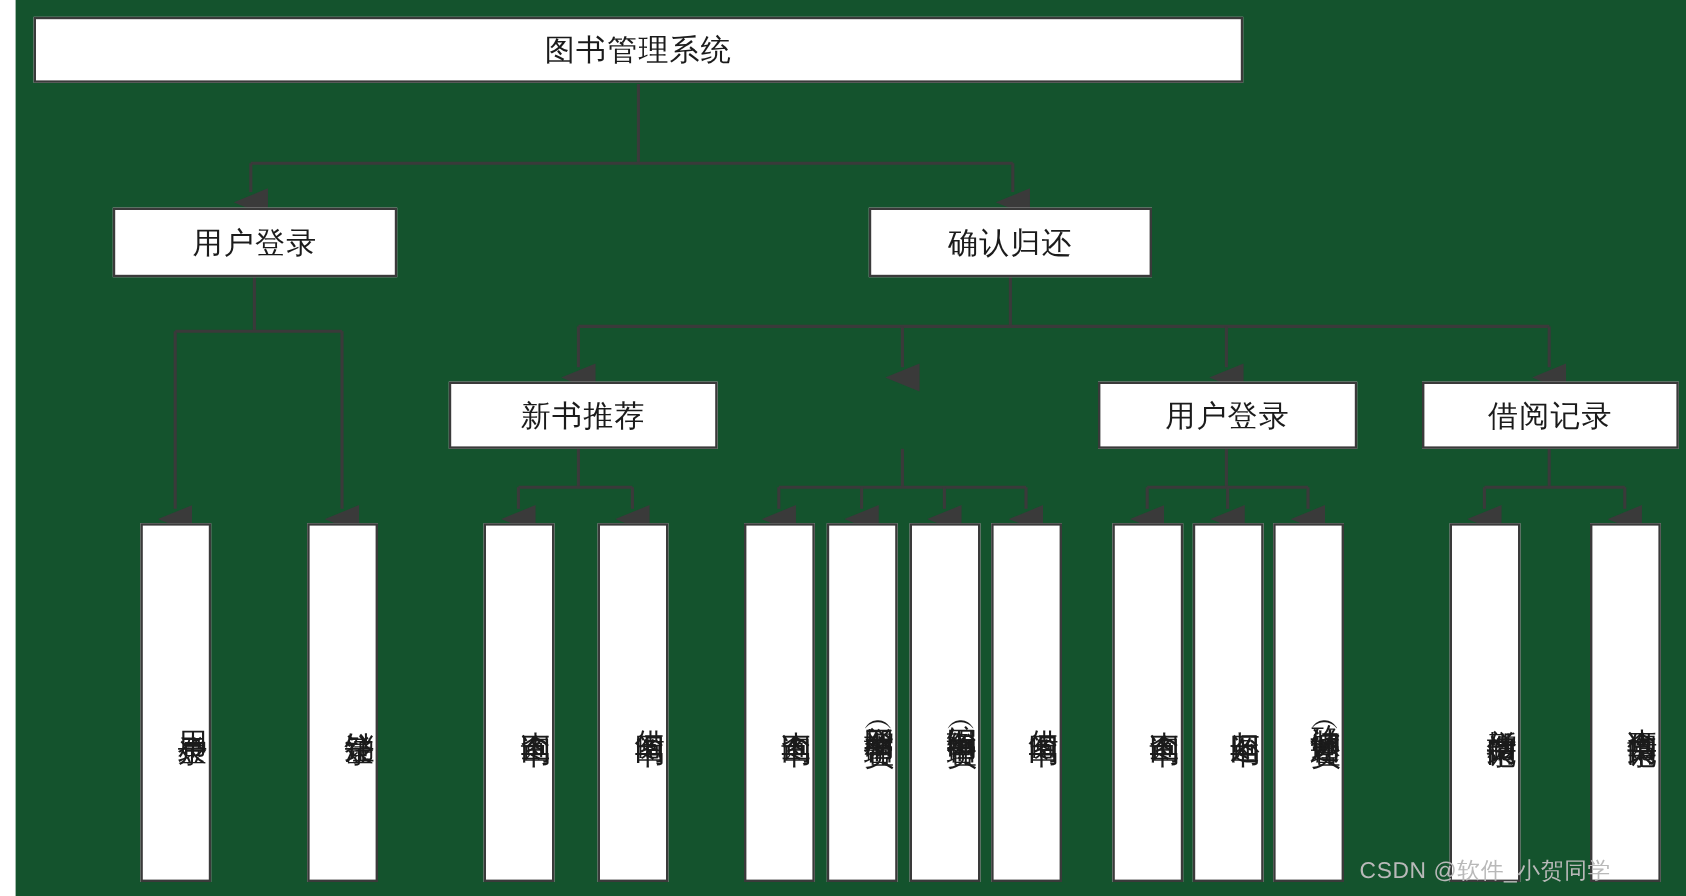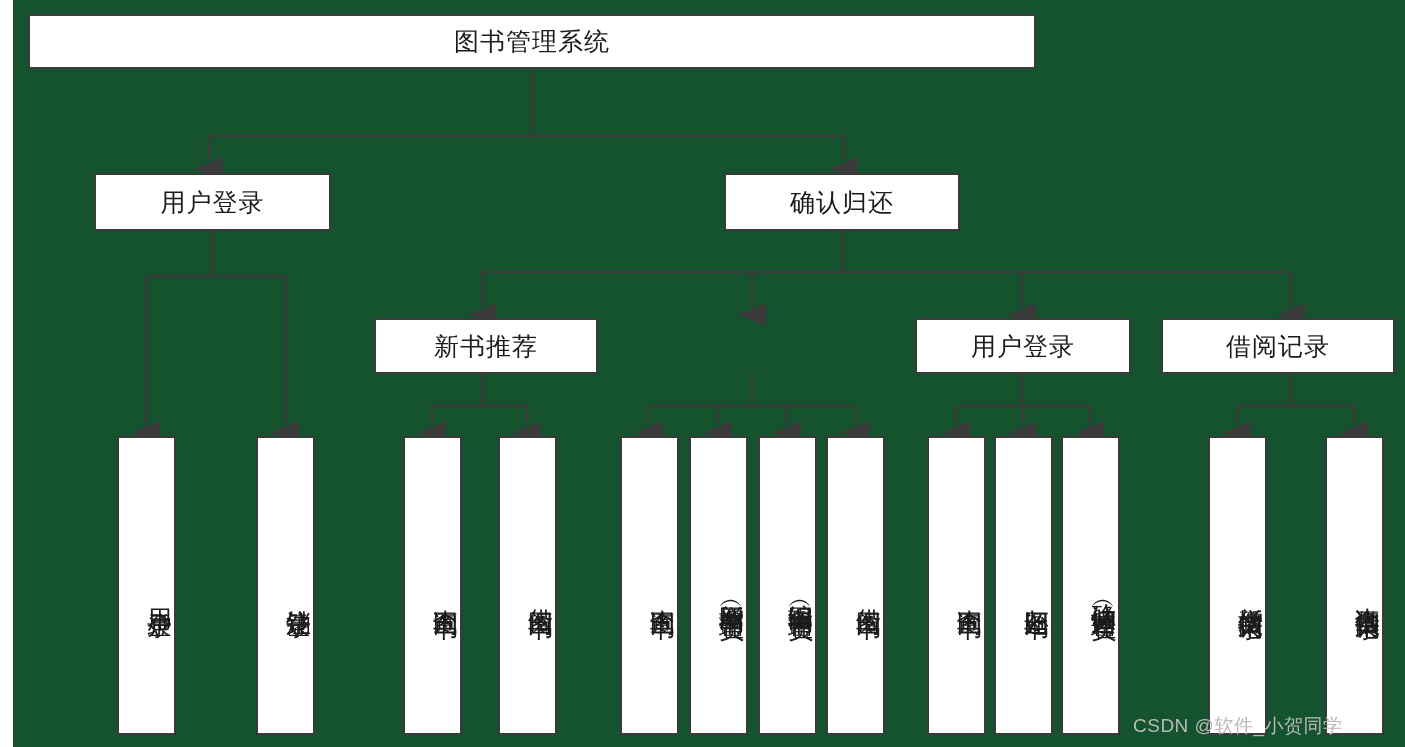--- a/index.html
+++ b/index.html
@@ -134,21 +134,21 @@
   <div class="node horiz" style="left:711px; top:173px; width:236px; height:58px;">
     <span>确认归还</span>
   </div>
 
   <div class="node horiz" style="left:361px; top:318px; width:224px; height:56px;">
     <span>新书推荐</span>
   </div>
   <div class="node horiz" style="left:902px; top:318px; width:216px; height:56px;">
     <span>用户登录</span>
   </div>
-  <div class="node horiz" style="left:1148px; top:318px; width:234px; height:56px;">
+  <div class="node horiz" style="left:1172px; top:318px; width:214px; height:56px;">
     <span>借阅记录</span>
   </div>
 
   <div class="node vert" style="left:104px; top:436px; width:59px; height:299px;">
     <span class="vtext">用户登录</span>
   </div>
   <div class="node vert" style="left:243px; top:436px; width:59px; height:299px;">
     <span class="vtext">注销登录</span>
   </div>
 

